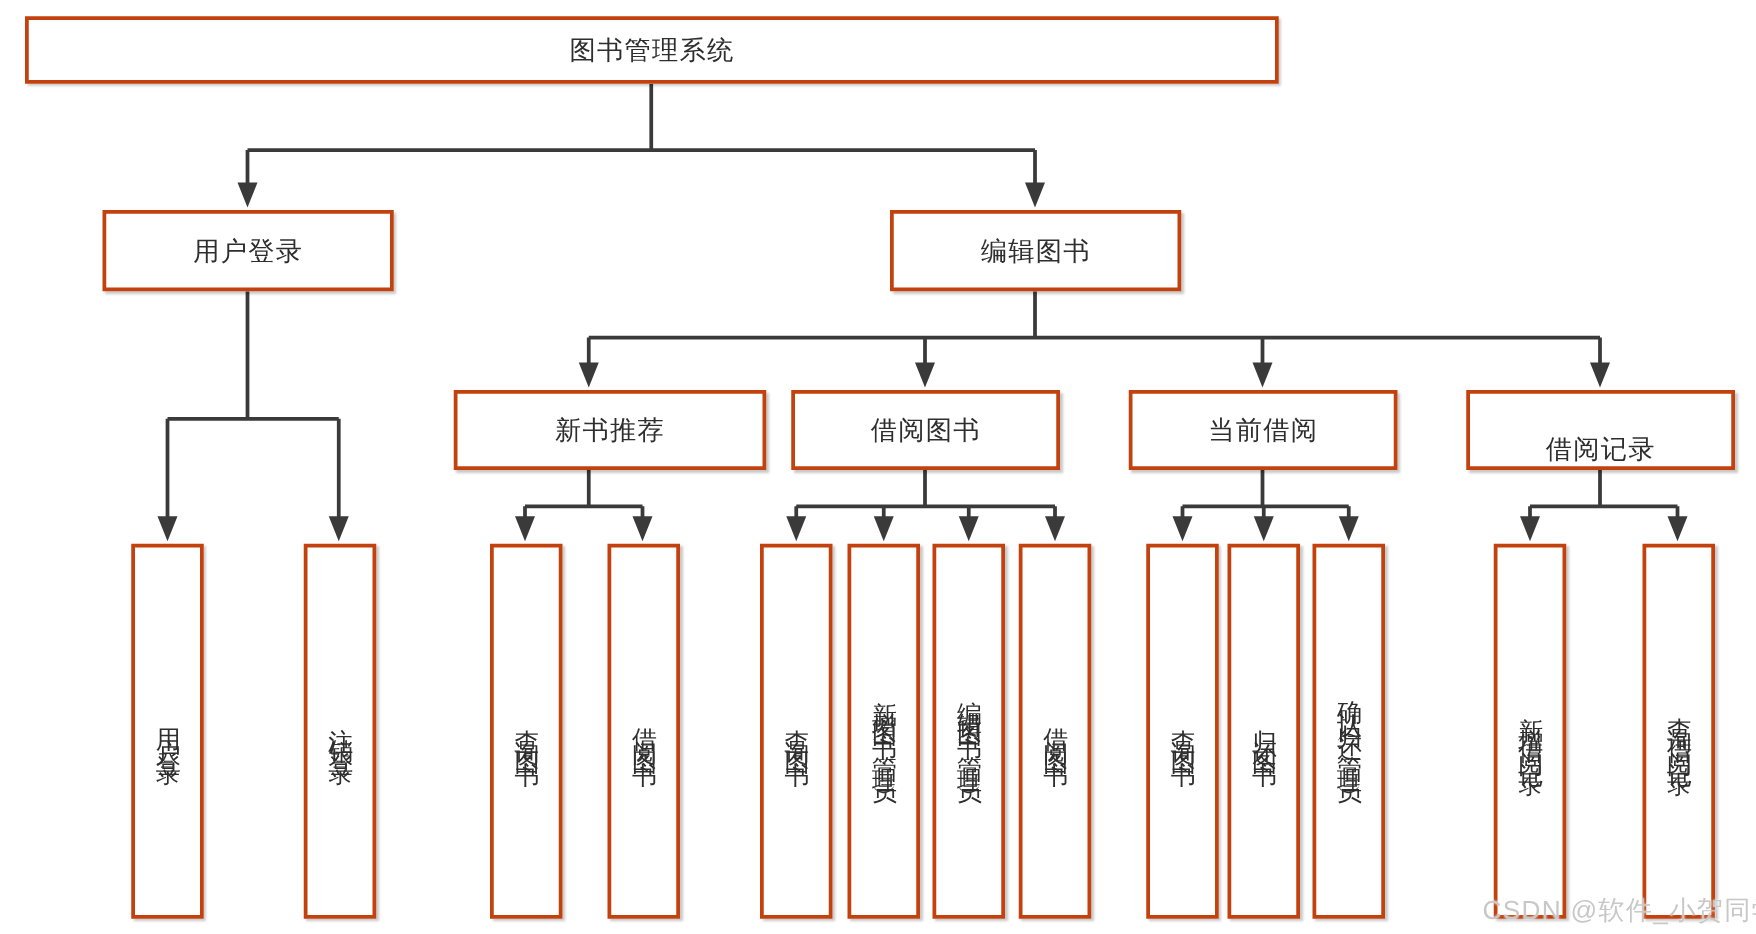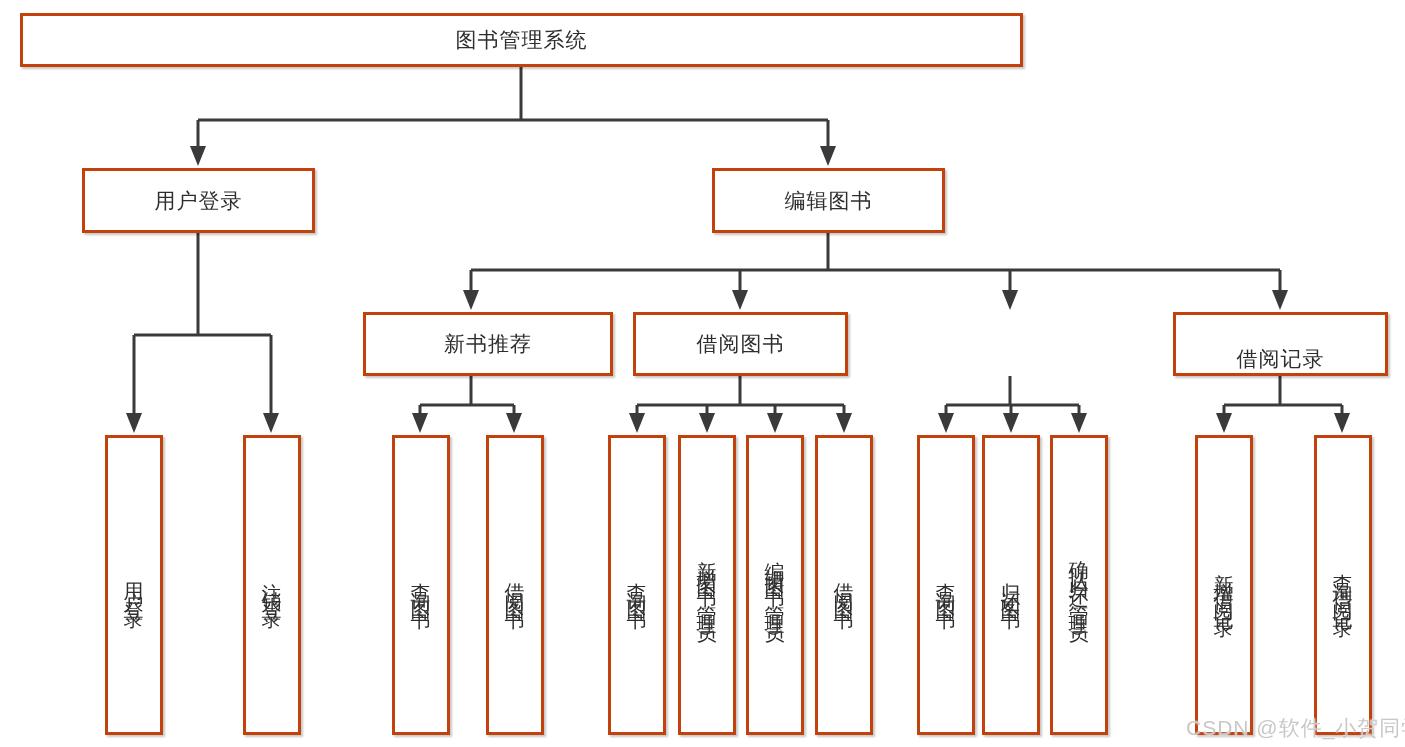--- a/index.html
+++ b/index.html
@@ -107,20 +107,23 @@
   <div id="n-mgmt" class="box hbox">
     <span>编辑图书</span>
   </div>
 
   <div id="n-newbook" class="box hbox">
     <span>新书推荐</span>
   </div>
   <div id="n-borrow" class="box hbox">
     <span>借阅图书</span>
   </div>
+  <div id="n-current" class="box hbox">
+    <span>当前借阅</span>
+  </div>
   <div id="n-records" class="box hbox">
     <span>借阅记录</span>
   </div>
 
   <div id="l-userlogin" class="box vbox leaf">
     <span class="vtext">用户登录</span>
   </div>
   <div id="l-logout" class="box vbox leaf">
     <span class="vtext">注销登录</span>
   </div>

